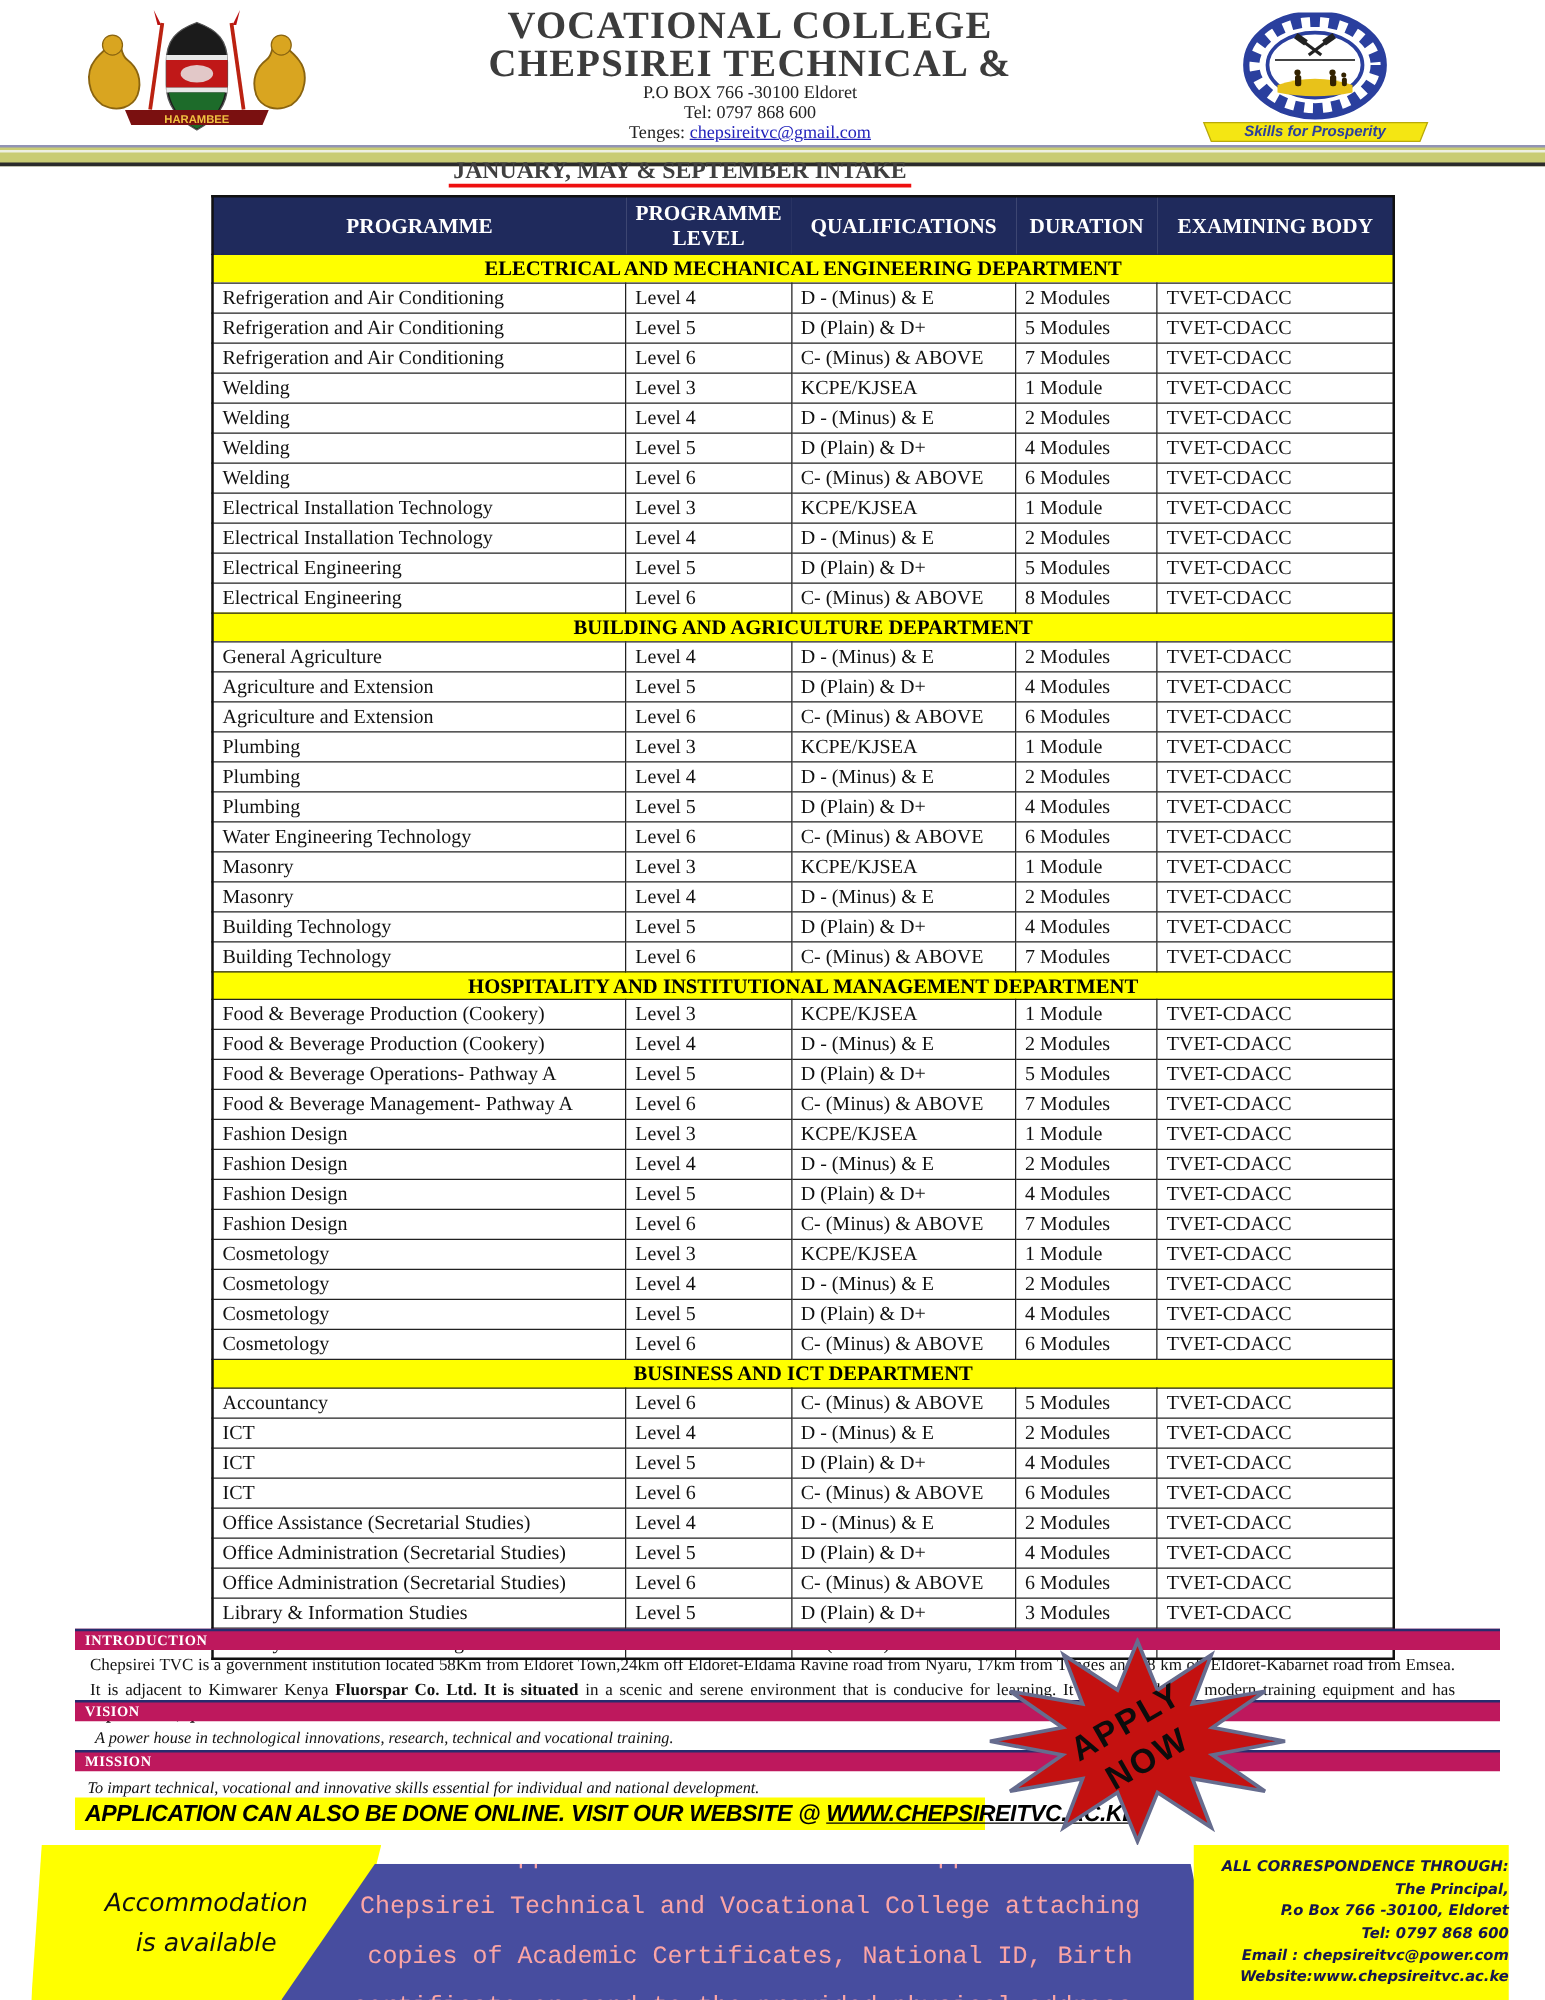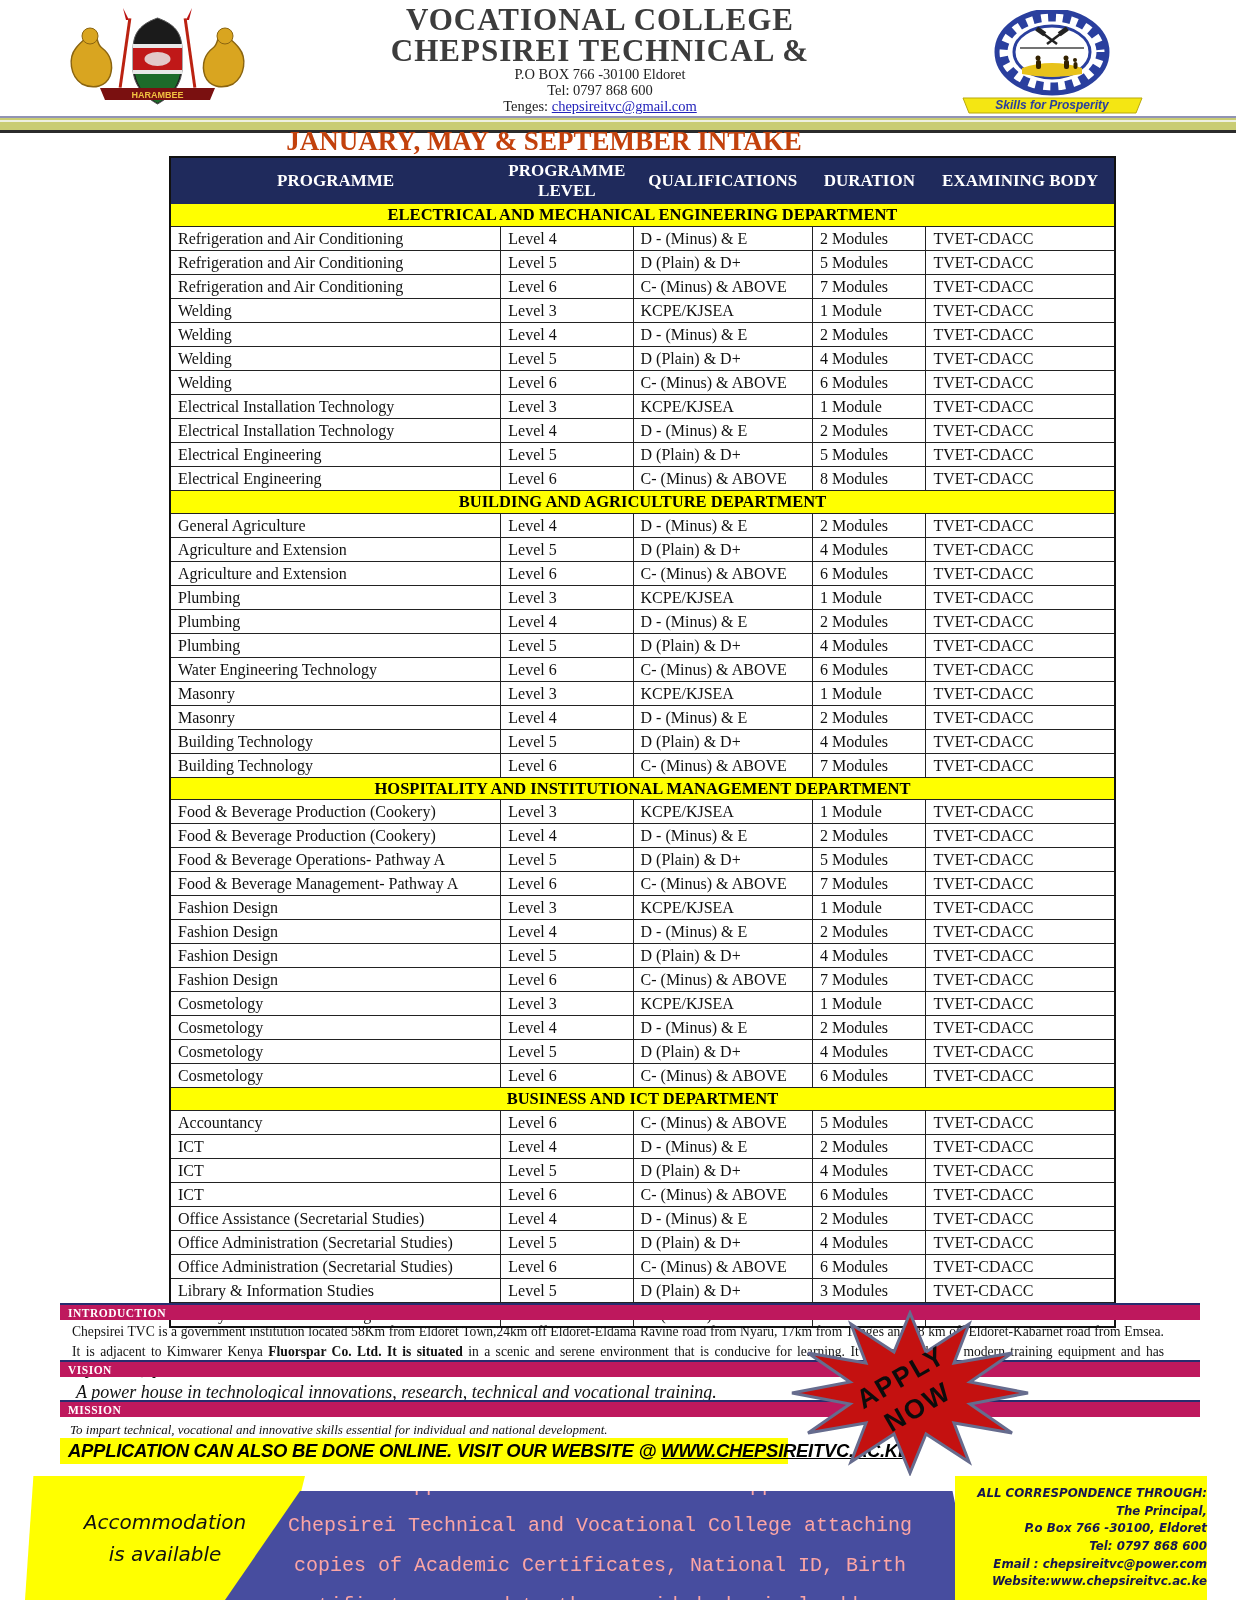--- a/index.html
+++ b/index.html
@@ -13,40 +13,40 @@
   .contact a{color:#2323bb;text-decoration:underline;}
   .contact a.web{color:#333;}
   .logo-left{position:absolute;left:60px;top:6px;width:195px;height:105px;}
   .logo-right{position:absolute;left:935px;top:10px;width:235px;height:108px;}
 
   .sep{position:absolute;left:0;top:116px;width:1236px;height:12px;
        border-top:2px solid #9193b4;background:#c9cc74;border-bottom:3px solid #2b2b2b;}
   .sep-inner{height:3px;border-top:2px solid #eef0e2;margin-top:2px;}
 
   .intake-title{position:absolute;left:0;top:126px;width:1088px;text-align:center;
-      font-size:27px;font-weight:bold;color:#c2410c;}
+      font-size:19px;font-weight:bold;color:#404040;}
   .intake-title span{border-bottom:3px solid #ee0f0f;padding:0 4px;}
 
   
   .tbl-wrap{position:absolute;left:133px;top:156px;width:947px;padding-left:36px;}
   table.programmes{width:100%;border-collapse:collapse;border:2px solid #111;}
   table.programmes th{background:#1f2a5c;color:#fff;font-size:17px;font-weight:bold;
       padding:3px 4px;border:1px solid #1f2a5c;text-align:center;line-height:1.15;}
   table.programmes td{border:1.4px solid #222;font-size:16px;padding:1px 7px;
       height:21px;line-height:1.2;background:#fff;}
   tr.dept-row td{background:#ffff00;text-align:center;font-weight:bold;font-size:16.5px;
       height:19px;color:#000;}
 
   
   .bar{position:absolute;left:60px;width:1140px;height:17px;background:#be185d;
       color:#fff;font-size:11.5px;font-weight:bold;padding-left:8px;letter-spacing:.5px;
       line-height:17px;box-sizing:border-box;border-top:2px solid #272c6e;}
   .intro-text{position:absolute;left:72px;top:1322px;width:1092px;font-size:13.6px;
       line-height:1.45;color:#111;text-align:justify;}
-  .vision-text{position:absolute;left:76px;top:1382px;width:900px;font-size:18px;font-style:italic;}
+  .vision-text{position:absolute;left:76px;top:1382px;width:900px;font-size:13px;font-style:italic;}
   .mission-text{position:absolute;left:70px;top:1422px;width:900px;font-size:13px;font-style:italic;}
 
   .apply-strip{position:absolute;left:60px;top:1438px;width:728px;height:26px;background:#ffff00;
       font-family:"Liberation Sans",sans-serif;font-weight:bold;font-style:italic;
       font-size:18.5px;color:#000;line-height:26px;padding-left:8px;box-sizing:border-box;
       letter-spacing:-.3px;white-space:nowrap;}
   .apply-strip a{color:#000;text-decoration:underline;}
 
   
   .star-wrap{position:absolute;left:790px;top:1310px;width:240px;height:166px;z-index:6;}

